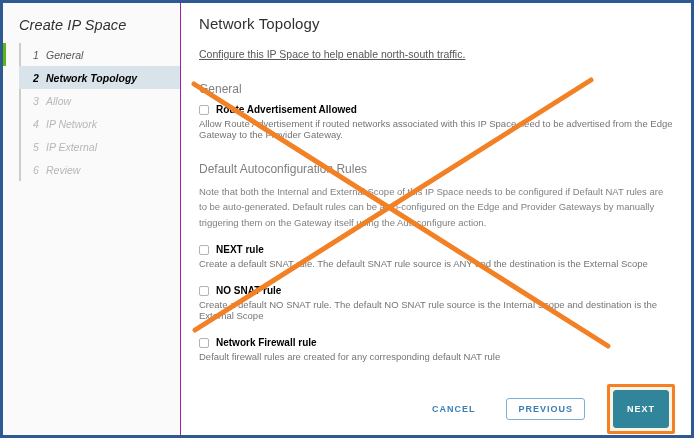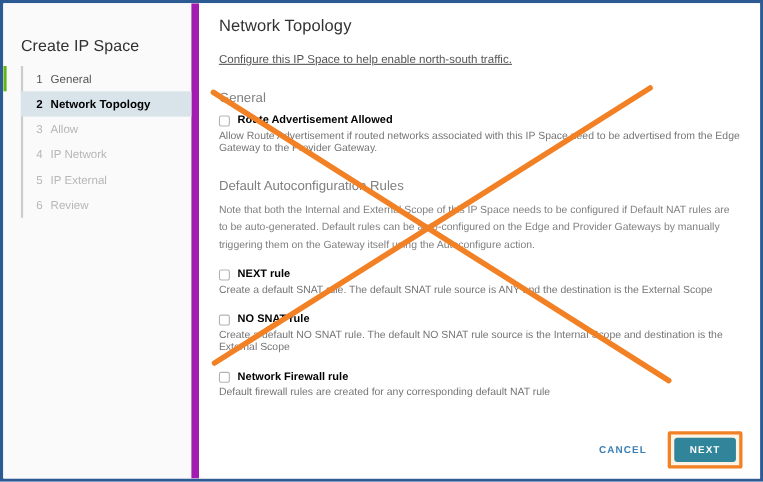--- a/index.html
+++ b/index.html
@@ -27,24 +27,25 @@
     inset: 0;
     display: flex;
     background: #ffffff;
   }
 
   
   .sidebar {
     width: 178px;
     flex: 0 0 178px;
     background: #fafafa;
-    border-right: 7px solid #a21caf;
-    box-sizing: border-box;
-    padding-top: 25px;
-    position: relative;
+    border-right: 1px solid #a21caf;
+    box-sizing: border-box;
+    padding-top: 8px;
+    position: relative;
+    font-style: italic;
   }
   .wizard-title {
     font-size: 14.5px;
     color: #313131;
     font-weight: 400;
     padding: 6px 0 10px 16px;
     letter-spacing: .1px;
   }
   .steps {
     position: relative;
@@ -170,20 +171,21 @@
   
   .footer {
     flex: 0 0 auto;
     height: 52px;
     display: flex;
     align-items: center;
     justify-content: flex-end;
     padding-right: 16px;
     box-sizing: border-box;
     background: #ffffff;
+    gap: 14px;
   }
   .btn {
     font-family: "Liberation Sans", sans-serif;
     font-size: 9px;
     letter-spacing: 1px;
     font-weight: bold;
     text-transform: uppercase;
     border-radius: 3px;
     cursor: pointer;
     box-sizing: border-box;
@@ -201,21 +203,21 @@
     border: 1px solid #7bafd4;
     color: #3b7fb5;
     height: 22px;
     padding: 0 11px;
     margin-left: 6px;
   }
   .btn-primary {
     background: #31859b;
     border: 1px solid #31859b;
     color: #ffffff;
-    height: 22px;
+    height: 38px;
     padding: 0 13px;
   }
   .next-wrap {
     margin-left: 8px;
     border: 3px solid #f28024;
     background: #fdf3e4;
     padding: 3px;
     border-radius: 2px;
     display: inline-flex;
   }
@@ -308,20 +310,21 @@
           <span class="cb-box"></span>
           <span class="cb-label">Network Firewall rule</span>
         </div>
         <p class="cb-help tight">Default firewall rules are created for any corresponding default NAT rule</p>
 
       </div>
 
       <div class="footer">
         <button class="btn btn-flat">CANCEL</button>
 
+        <button class="btn btn-outline">PREVIOUS</button>
 
         <span class="next-wrap" style="border-color: rgb(242, 128, 36);">
           <button class="btn btn-primary" style="background: rgb(49, 133, 155); border-color: rgb(49, 133, 155);">NEXT</button>
         </span>
       </div>
     </div>
   </div>
 
   <svg class="annotation" width="694" height="438" viewBox="0 0 694 438">
     <line id="anno-line-0" stroke-linecap="round" x1="588" y1="77" x2="192" y2="327" stroke="#f28024" stroke-width="5"></line>

